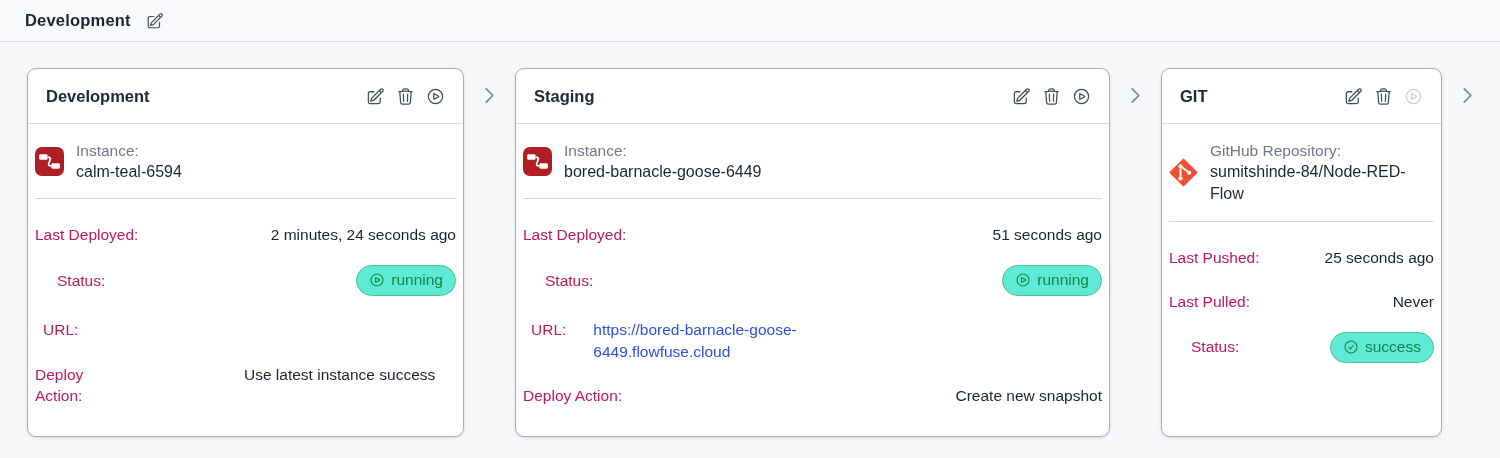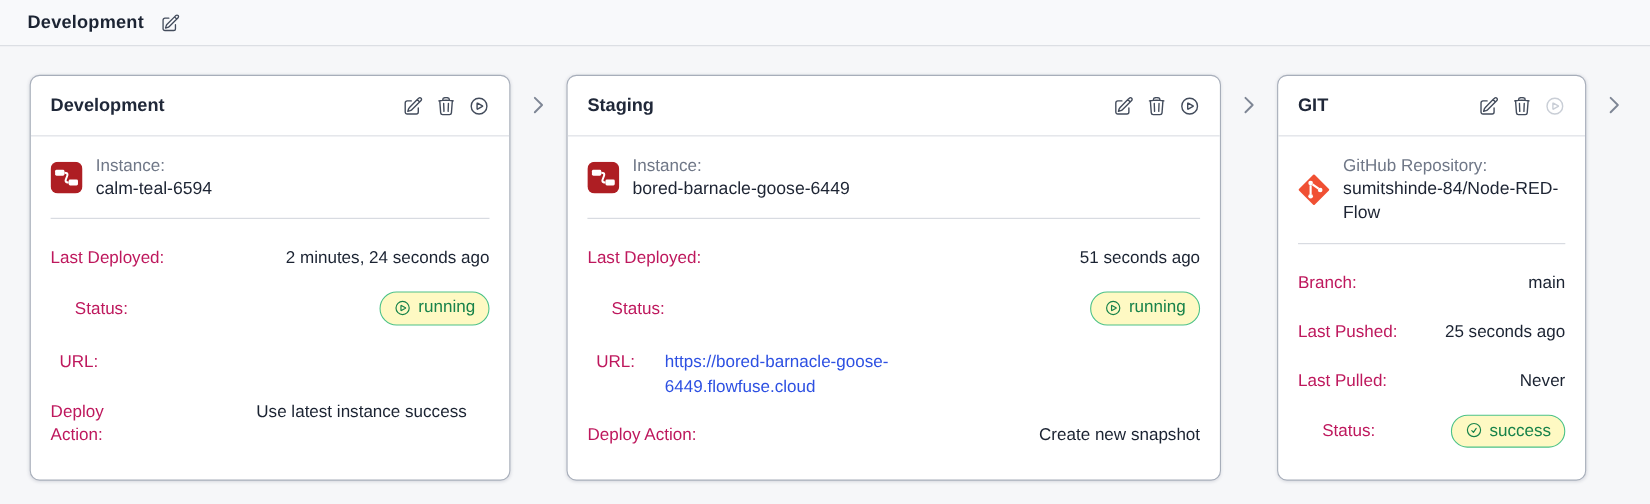--- a/index.html
+++ b/index.html
@@ -61,21 +61,21 @@
     padding: 0 18px;
     display: flex;
     align-items: center;
     justify-content: space-between;
     border-bottom: 1px solid #dadde3;
   }
   .card-title { font-size: 16.5px; font-weight: 700; color: #202839; }
   .card-actions { display: flex; align-items: center; gap: 11px; color: #343d4e; }
   .card-actions .icon-btn svg { width: 19px; height: 19px; }
   .card-actions .icon-btn.disabled { color: #c9ced6; cursor: default; }
-  .card-body { padding: 0 18px 16px; }
+  .card-body { padding: 0 7px 16px; }
   
   .source { display: flex; align-items: center; gap: 12px; padding-top: 16px; }
   .source-icon svg { width: 29px; height: 29px; display: block; }
   .src-label { color: #6f7787; font-size: 15.5px; line-height: 1.38; }
   .src-value { color: #1d2433; font-size: 16px; line-height: 1.38; }
   .divider { border-bottom: 1px solid #d4d8de; margin-top: 15px; }
   
   .row {
     display: flex;
     justify-content: space-between;
@@ -97,21 +97,21 @@
   }
   .row.narrow { align-items: flex-start; }
   .row.narrow .row-label { max-width: 72px; }
   .row.narrow .row-value { flex: 0 0 212px; }
   .row.badge-row { align-items: center; margin-top: 19px; margin-left: 22px; }
   
   .badge {
     display: inline-flex;
     align-items: center;
     gap: 6px;
-    background: #fef9c3;
+    background: #5eead4;
     border: 1.5px solid #4cc288;
     color: #17824a;
     border-radius: 999px;
     padding: 3px 12px 4px;
     font-size: 15.5px;
   }
   .badge svg { width: 16px; height: 16px; display: block; }
 </style>
 </head>
 <body>
@@ -301,24 +301,20 @@
             </svg>
           </span>
         <div class="source-text">
           <div class="src-label">GitHub Repository:</div>
           <div class="src-value">sumitshinde-84/Node-RED-Flow</div>
         </div>
       </div>
       <div class="divider"></div>
       <div class="rows">
           <div class="row">
-            <span class="row-label">Branch:</span>
-            <span class="row-value">main</span>
-          </div>
-          <div class="row">
             <span class="row-label">Last Pushed:</span>
             <span class="row-value">25 seconds ago</span>
           </div>
           <div class="row">
             <span class="row-label">Last Pulled:</span>
             <span class="row-value">Never</span>
           </div>
           <div class="row badge-row">
             <span class="row-label">Status:</span>
             <span class="badge">

